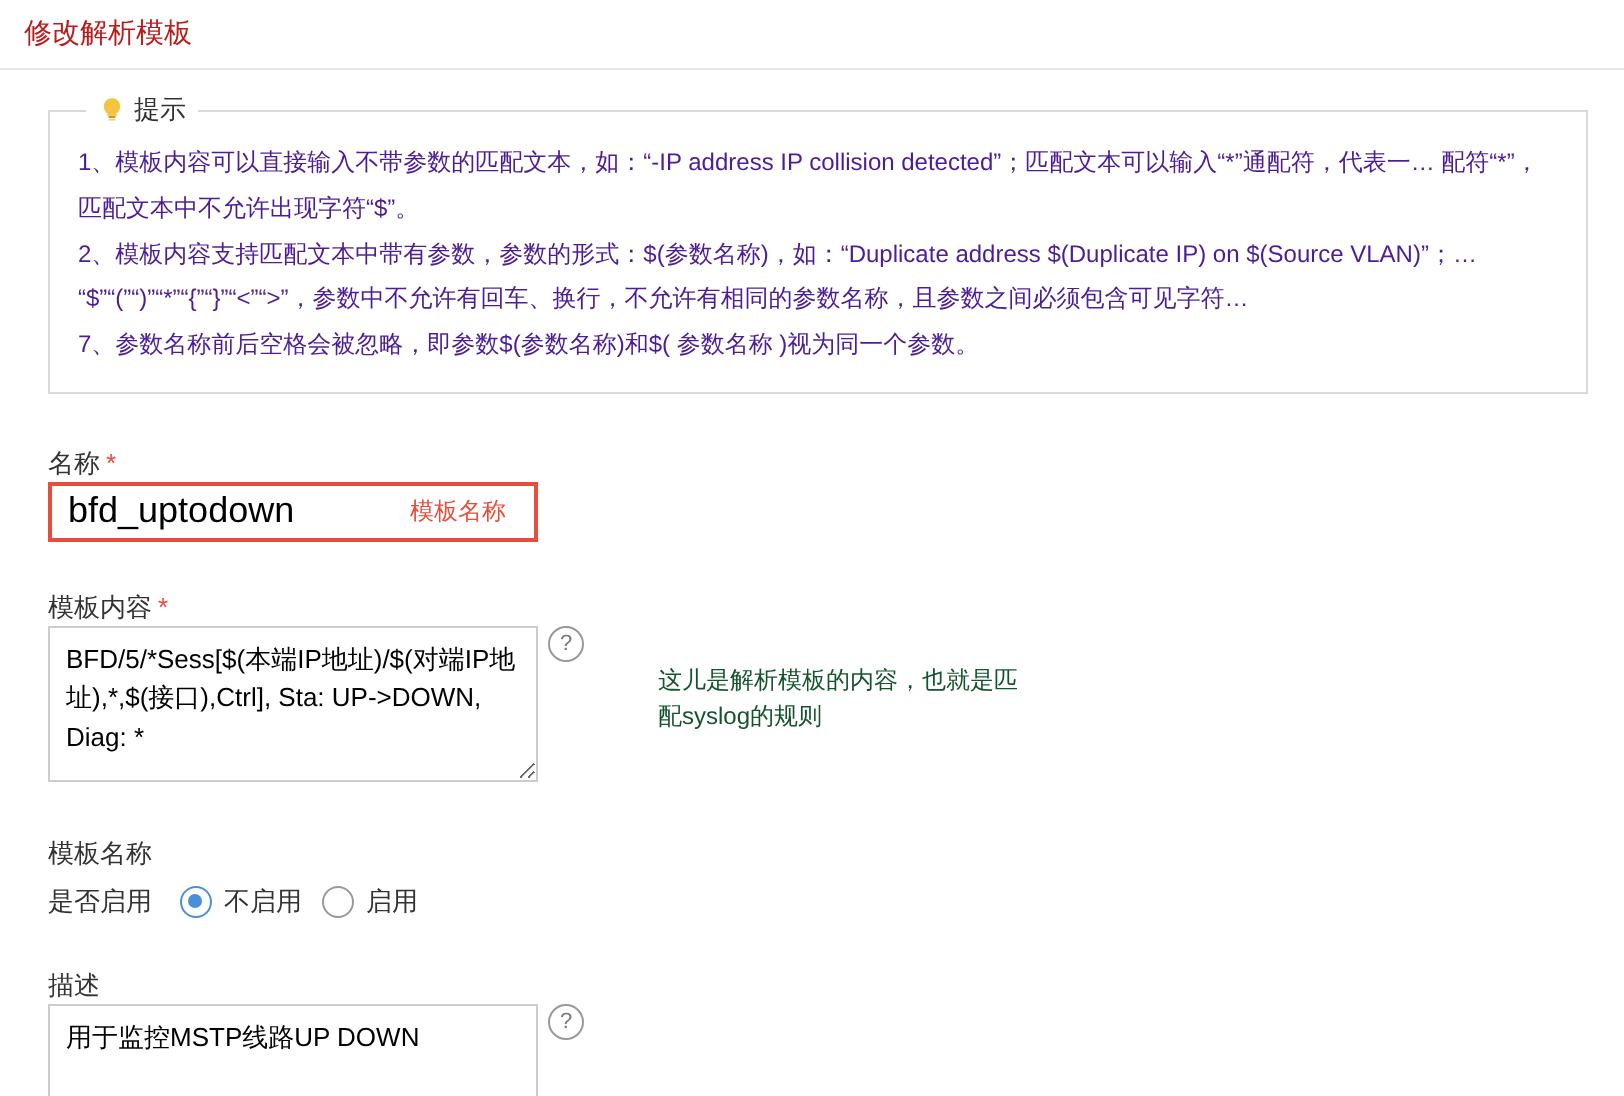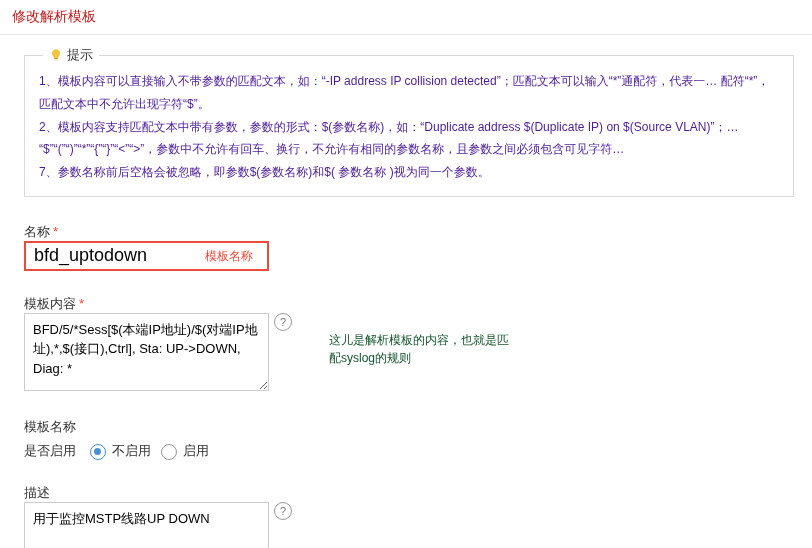--- a/index.html
+++ b/index.html
@@ -106,21 +106,21 @@
     position: absolute;
     left: 305px;
     top: 18px;
     width: 190px;
     color: #14532d;
     font-size: 12px;
     line-height: 1.5;
   }
   .radio-row {
     display: flex;
-    align-items: flex-end;
+    align-items: center;
     gap: 4px;
     padding-top: 6px;
   }
   .radio-prefix { margin-right: 4px; }
   .radio {
     appearance: none;
     width: 16px;
     height: 16px;
     border: 1.5px solid #4a90d9;
     border-radius: 50%;

